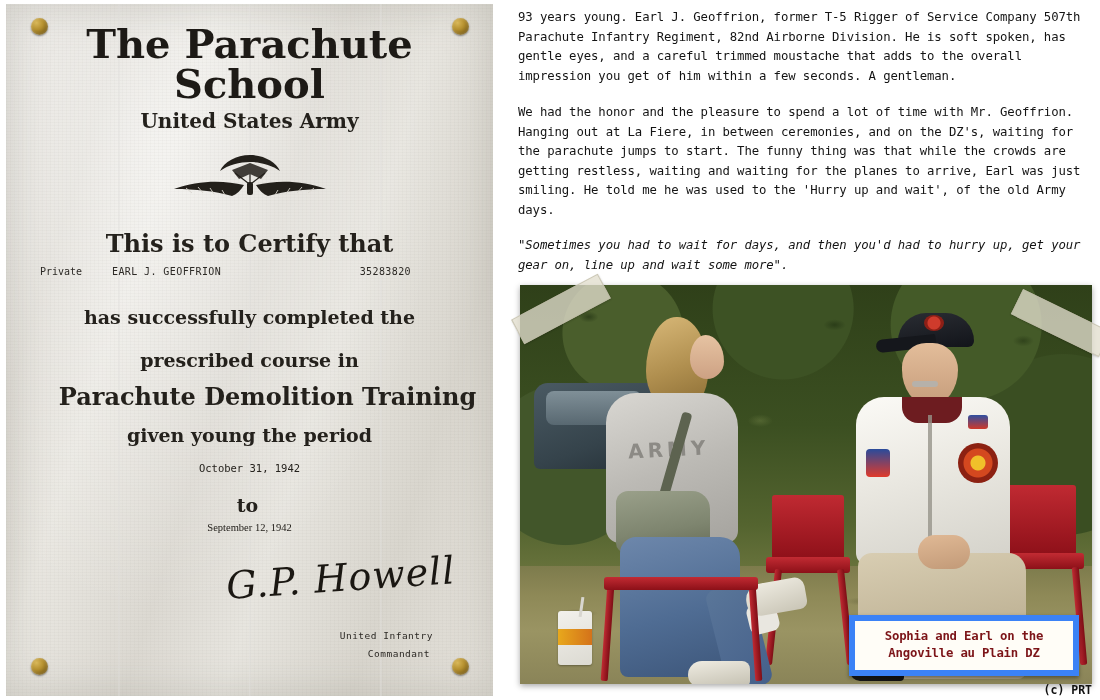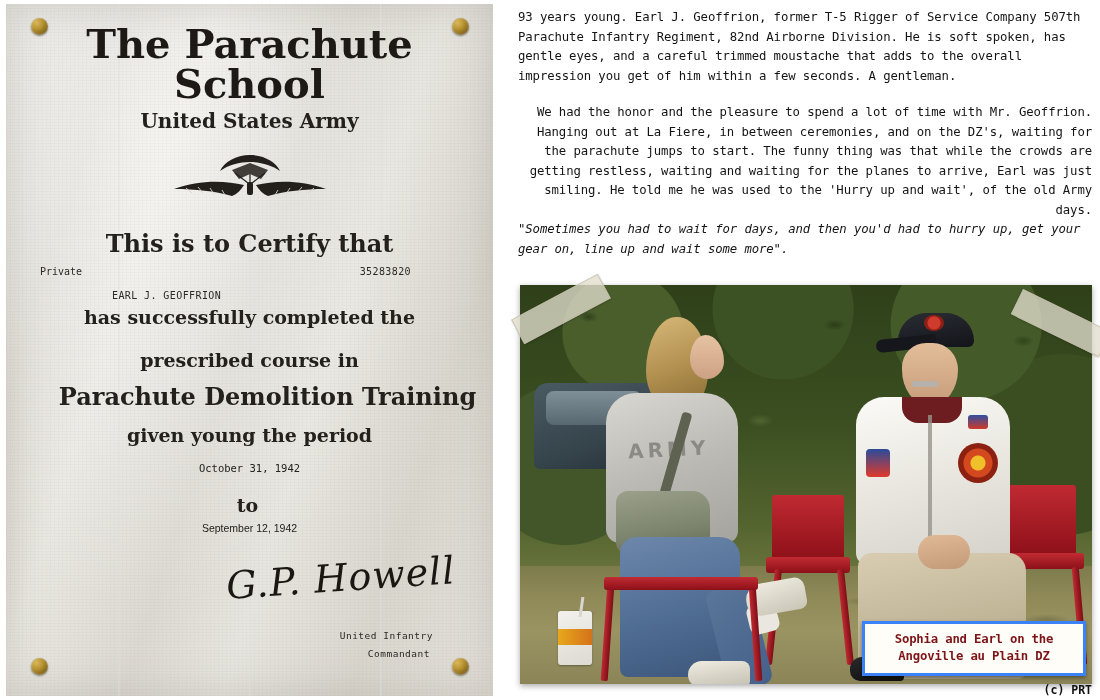--- a/index.html
+++ b/index.html
@@ -118,21 +118,21 @@
     top: 262px;
     left: 34px;
     right: 34px;
     height: 16px;
     font-family: "DejaVu Sans Mono", monospace;
     font-size: 10px;
     color: #2c2925;
     text-align: left;
   }
   .name-row .rank { position: absolute; left: 0;   top: 0; }
-  .name-row .nm   { position: absolute; left: 72px; top: 0; letter-spacing: 0.4px; margin-top: 24px;}
+  .name-row .nm   { position: absolute; left: 72px; top: 0; letter-spacing: 0.4px;}
   .name-row .sn   { position: absolute; right: 48px; top: 0; letter-spacing: 0.4px;}
   .cert-line {
     position: absolute;
     left: 0; right: 0;
     font-family: "DejaVu Serif", serif;
     font-weight: bold;
   }
   .l1 { top: 302px; font-size: 19px; }
   .l2 { top: 345px; font-size: 19px; }
   .l3 { top: 378px; font-size: 24px; margin-left: 36px; }
@@ -146,21 +146,21 @@
   .to {
     position: absolute;
     top: 490px; left: 0; right: 4px;
     font-family: "DejaVu Serif", serif;
     font-weight: bold;
     font-size: 19px;
   }
   .date2 {
     position: absolute;
     top: 518px; left: 0; right: 0;
-    font-family: Liberation Sans, sans-serif;
+    font-family: Liberation Serif, serif;
     font-size: 10.5px;
   }
   .signature {
     position: absolute;
     top: 552px;
     right: 38px;
     font-family: "DejaVu Serif", serif;
     font-style: italic;
     font-size: 38px;
     color: #1a1712;
@@ -186,21 +186,21 @@
     width: 574px;
   }
   .para {
     font-family: "DejaVu Sans Mono", monospace;
     font-size: 12.3px;
     line-height: 19.5px;
     color: #141414;
     margin: 0 0 17px 0;
     letter-spacing: -0.1px;
   }
-  .para.tight { margin-bottom: 0; text-align: right; }
+  .para.tight { margin-bottom: 16px; }
   .quote {
     font-family: "DejaVu Sans Mono", monospace;
     font-style: italic;
     font-size: 12.3px;
     line-height: 19.5px;
     color: #141414;
     margin: 0;
     letter-spacing: -0.1px;
   }
 
@@ -509,26 +509,26 @@
     position: absolute;
     left: 60px; top: 312px;
     width: 3px; height: 20px;
     background: #d8d6cf;
     transform: rotate(8deg);
   }
 
   
   .caption {
     position: absolute;
-    right: 6px;
+    right: 13px;
     bottom: 8px;
     width: 198px;
     padding: 7px 10px 8px 10px;
     background: #fffdf7;
-    border: 3px solid #3b82f6;
+    border: 6px solid #3b82f6;
     box-shadow: 0 2px 4px rgba(0,0,0,0.4);
   }
   .caption-text {
     font-family: "DejaVu Sans Mono", monospace;
     font-weight: bold;
     font-size: 12.3px;
     line-height: 17px;
     color: #7c1418;
     text-align: center;
     letter-spacing: -0.2px;

